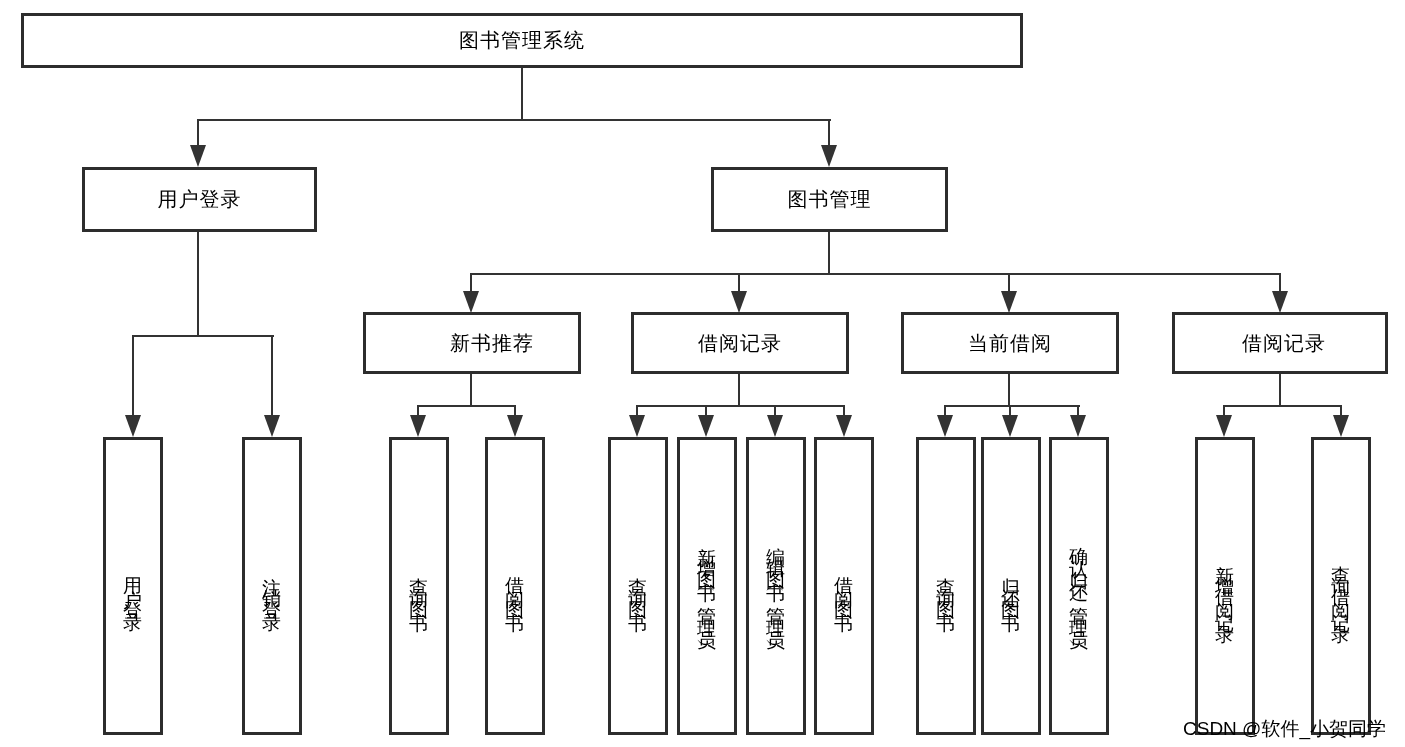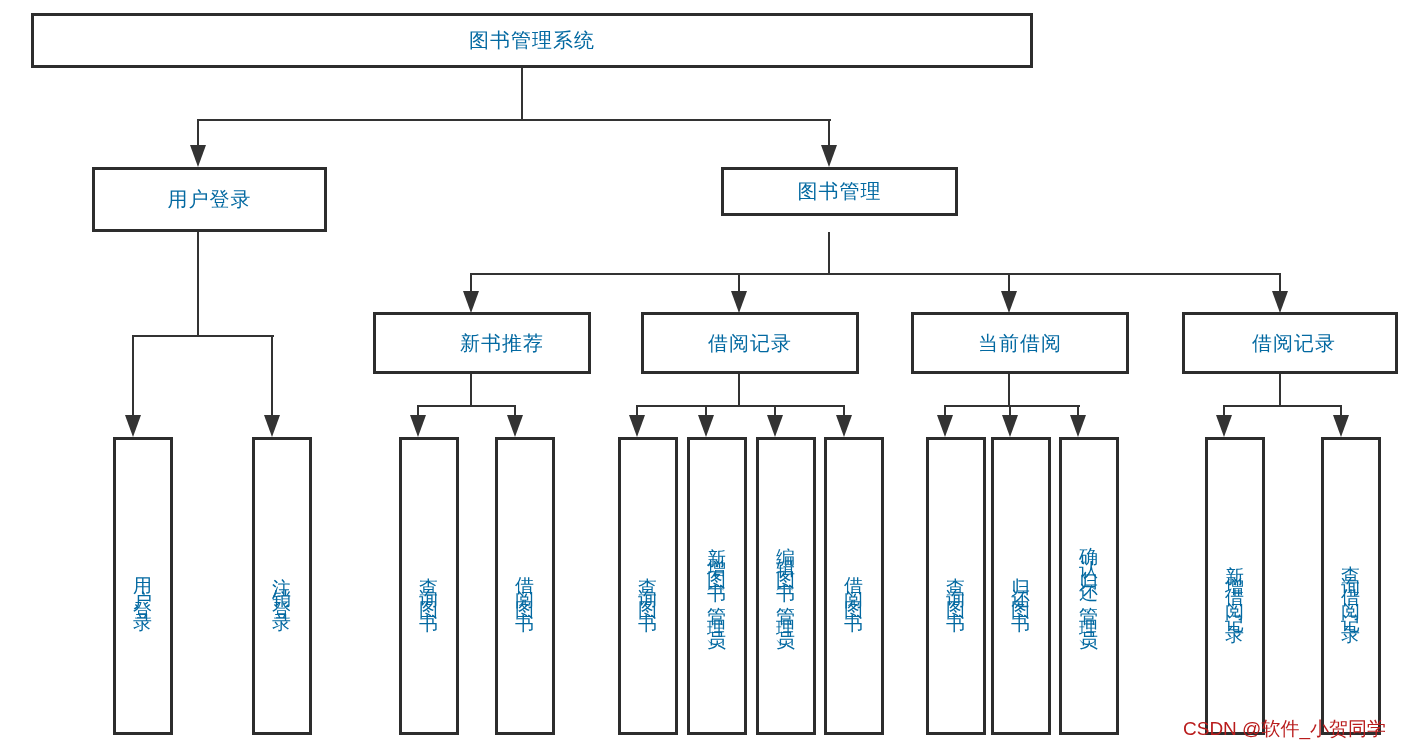--- a/index.html
+++ b/index.html
@@ -2,46 +2,46 @@
 <html><head>
 <meta charset="utf-8">
 <style>
   html,body { margin:0; padding:0; background:#ffffff; }
   #stage {
     position:relative; width:1405px; height:747px; background:#ffffff;
     font-family:"Liberation Sans","DejaVu Sans",sans-serif; overflow:hidden;
   }
   .node {
     position:absolute; box-sizing:border-box; background:#ffffff;
-    border:3px solid #2d2d2d; color:#0369a1;
-    display:flex; align-items:center; justify-content:center;margin-left:10px;
+    border:3px solid #2d2d2d; color:#000000;
+    display:flex; align-items:center; justify-content:center;
   }
   .hnode { font-size:20px; letter-spacing:1px; white-space:nowrap; }
   .vnode span {
     writing-mode:vertical-rl; text-orientation:mixed;
     font-size:19px; line-height:1; letter-spacing:12px; white-space:nowrap;
   }
   .line { position:absolute; background:#333333; }
   .arr {
     position:absolute; width:0; height:0;
     border-left:8px solid transparent; border-right:8px solid transparent;
     border-top:22px solid #333333;
   }
-  .wm { position:absolute; left:1183px; top:716px; color:#b91c1c; font-size:19px; white-space:nowrap; }
+  .wm { position:absolute; left:1183px; top:716px; color:#000000; font-size:19px; white-space:nowrap; }
 </style>
 </head>
 <body>
 
 <div id="stage">
 
   <div class="node hnode" style="left:21px; top:13px; width:1002px; height:55px;">图书管理系统</div>
 
   <div class="node hnode" style="left:82px; top:167px; width:235px; height:65px;">用户登录</div>
 
-  <div class="node hnode" style="left:711px; top:167px; width:237px; height:49px;">图书管理</div>
+  <div class="node hnode" style="left:711px; top:167px; width:237px; height:65px;">图书管理</div>
 
   <div class="node hnode" style="left:363px; top:312px; width:218px; height:62px;padding-left:40px;">新书推荐</div>
 
   <div class="node hnode" style="left:631px; top:312px; width:218px; height:62px;">借阅记录</div>
 
   <div class="node hnode" style="left:901px; top:312px; width:218px; height:62px;text-align:center;">当前借阅</div>
 
   <div class="node hnode" style="left:1172px; top:312px; width:216px; height:62px;padding-left:8px;">借阅记录</div>
 
   <div class="node vnode" style="left:103px; top:437px; width:60px; height:298px;">

